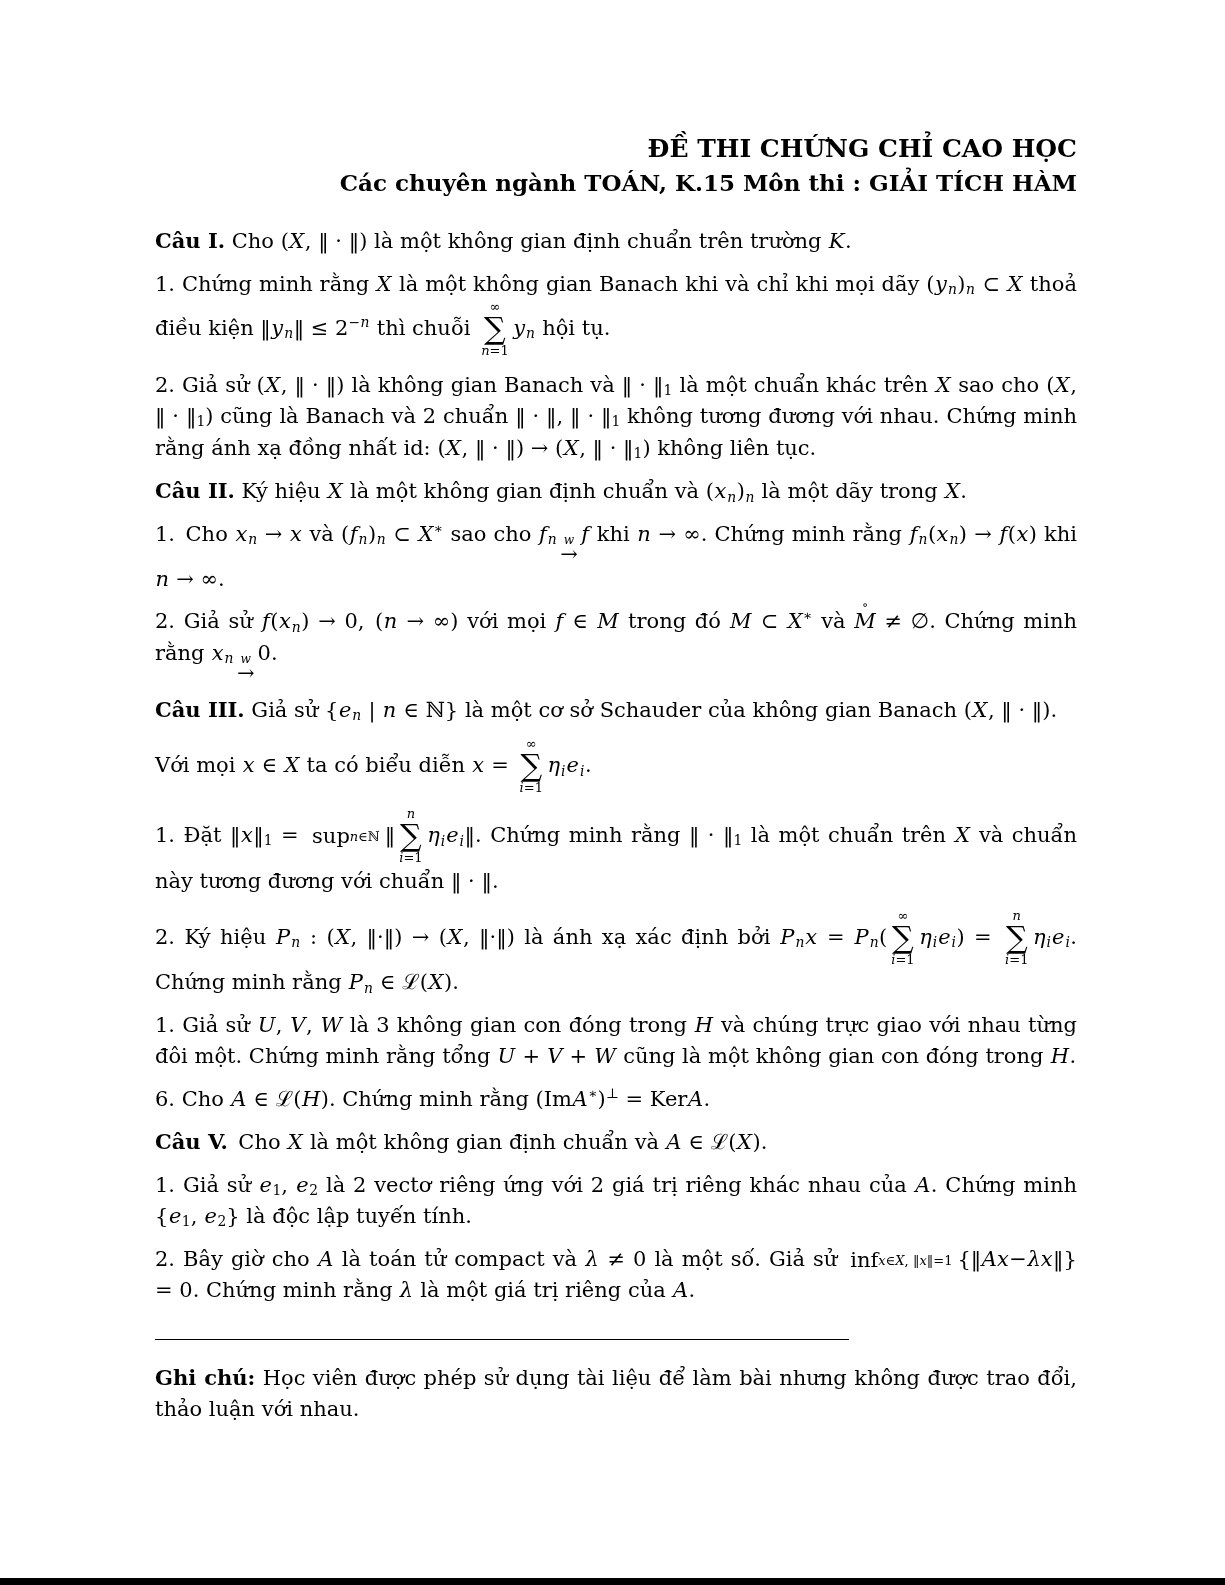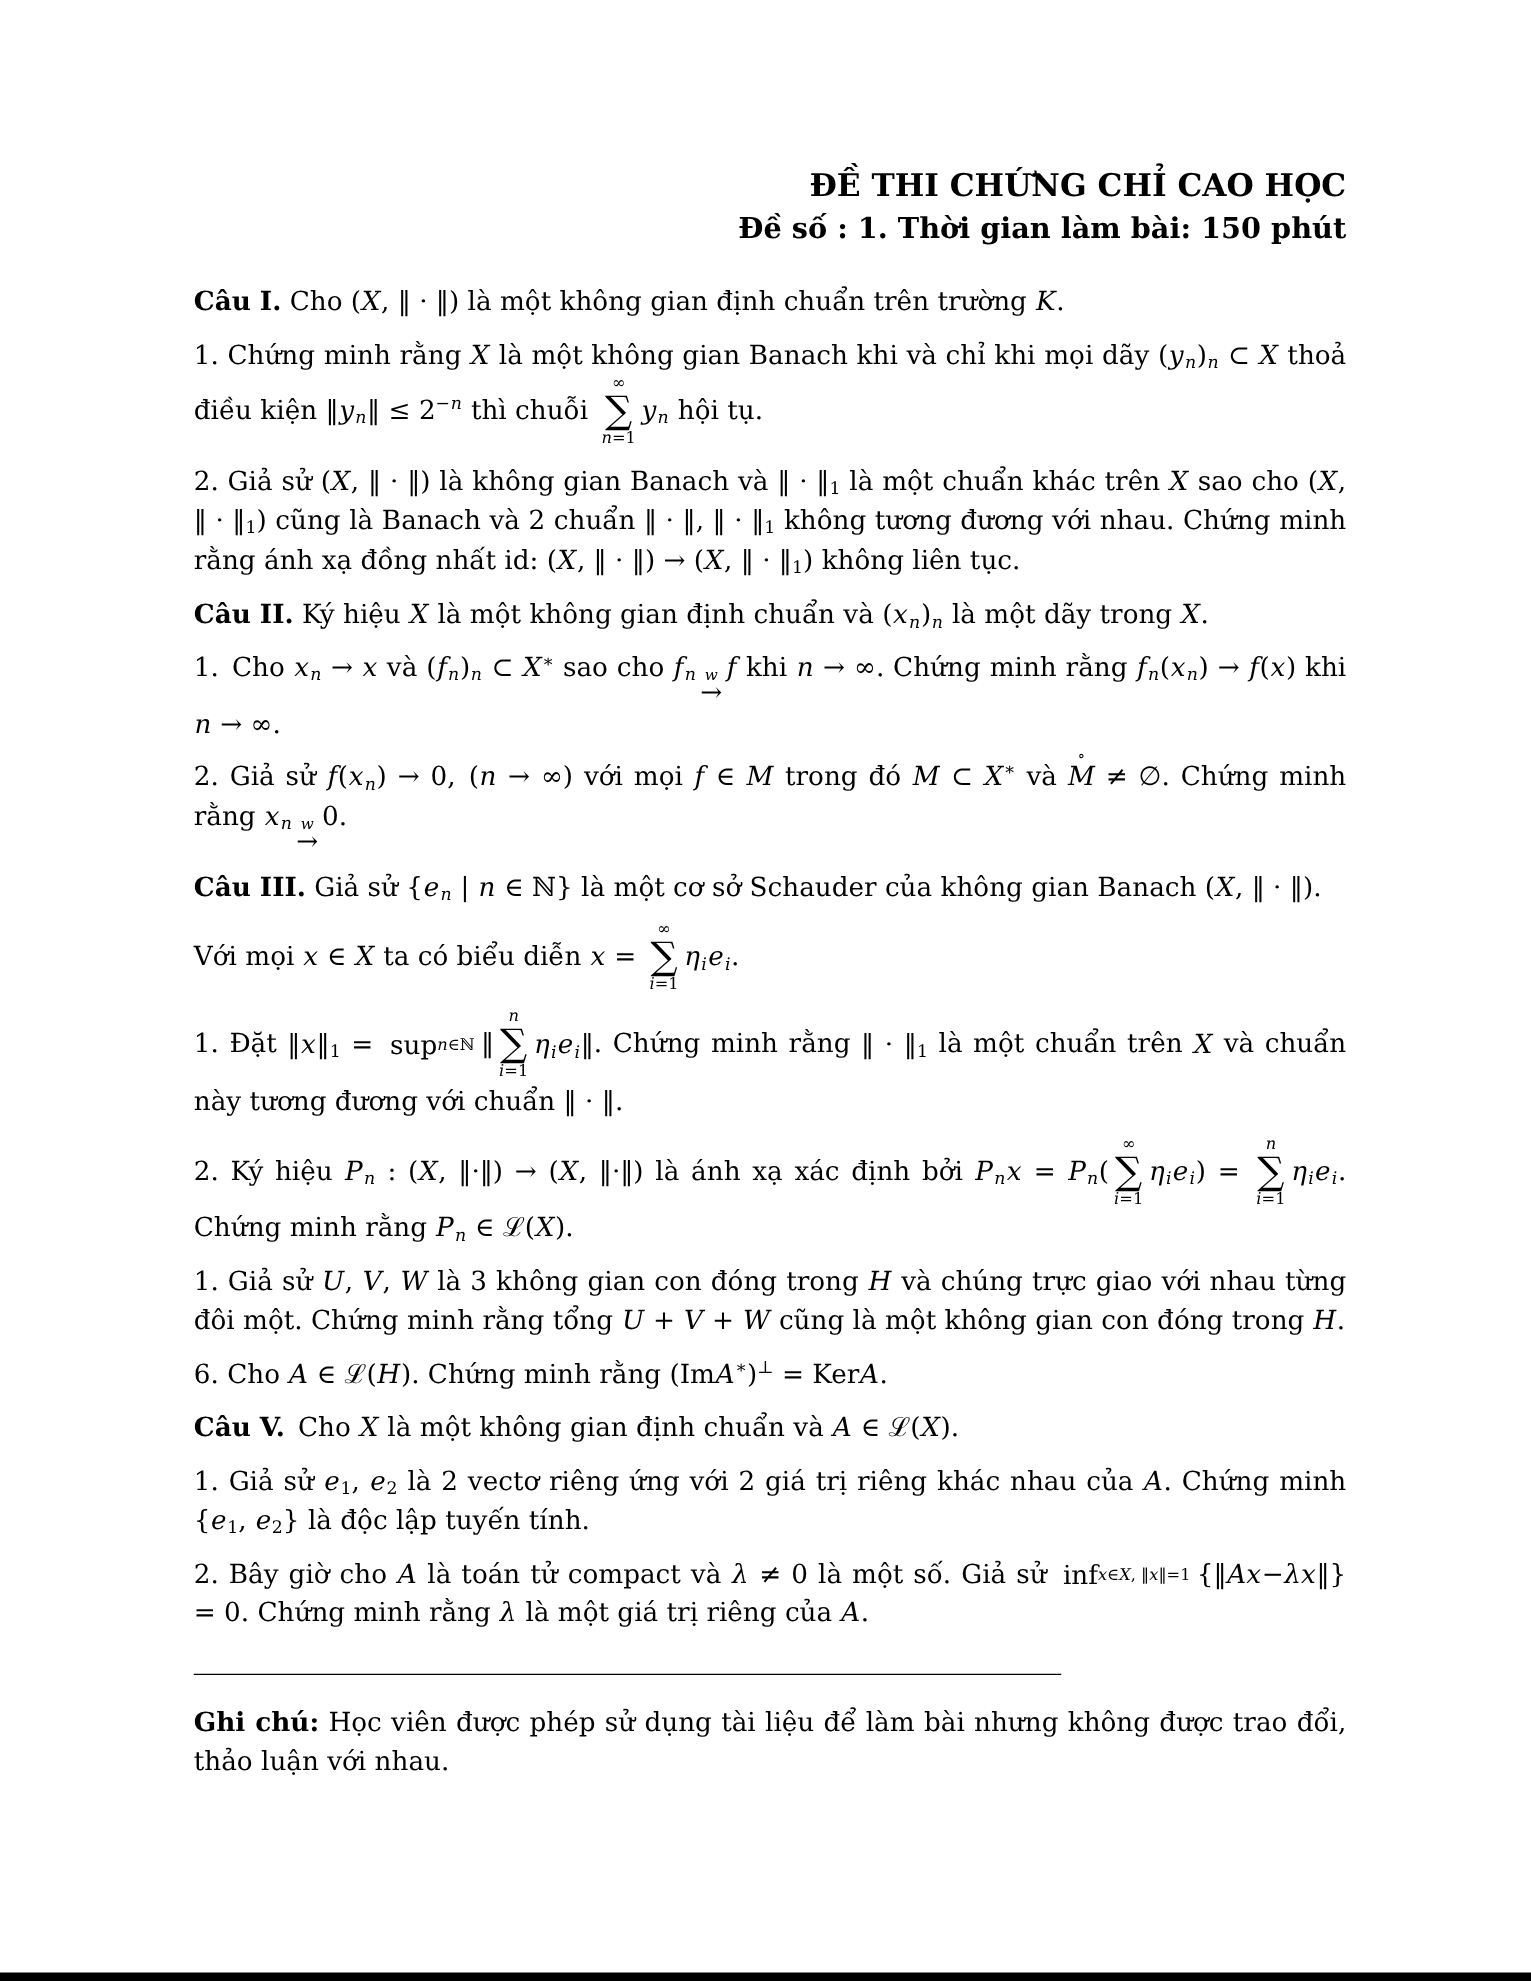--- a/index.html
+++ b/index.html
@@ -35,21 +35,21 @@
   .ringwrap .ring{position:absolute;top:-0.62em;left:50%;transform:translateX(-50%);font-size:60%;line-height:1;font-style:normal}
   .rule{width:694px;border-top:1.5px solid #000;margin:32px 0 22px 0;height:0}
   .bottom-bar{position:absolute;left:0;bottom:0;width:1225px;height:7px;background:#000}
 </style>
 </head>
 <body>
 
 <div class="content">
   <div class="title">
     <div class="t1">ĐỀ THI CHỨNG CHỈ CAO HỌC</div>
-    <div class="t3">Đề số : 1. Thời gian làm bài: 150 phút</div>
+    <div class="t2">Các chuyên ngành TOÁN, K.15 Môn thi : GIẢI TÍCH HÀM</div>
   </div>
   <div class="body-text">
       <p class="para header"><b>Câu I.</b><span> Cho </span><span class="math"><span>(</span><i>X</i><span>, ‖ · ‖)</span></span><span> là một không gian định chuẩn trên trường </span><span class="math"><i>K</i></span><span>.</span></p>
       <p class="para"><span>1. Chứng minh rằng </span><span class="math"><i>X</i></span><span> là một không gian Banach khi và chỉ khi mọi dãy </span><span class="math"><span>(</span><i>y</i><sub><i>n</i></sub><span>)</span><sub><i>n</i></sub><span> ⊂ </span><i>X</i></span><span> thoả điều kiện </span><span class="math"><span>‖</span><i>y</i><sub><i>n</i></sub><span>‖ ≤ 2</span><sup><span>−</span><i>n</i></sup></span><span> thì chuỗi </span><span class="sum">
           <span class="lim"><span>∞</span></span>
           <span class="big">∑</span>
           <span class="lim"><i>n</i><span>=1</span></span>
         </span><span class="math"><i>y</i><sub><i>n</i></sub></span><span> hội tụ.</span></p>
       <p class="para"><span>2. Giả sử </span><span class="math"><span>(</span><i>X</i><span>, ‖ · ‖)</span></span><span> là không gian Banach và </span><span class="math"><span>‖ · ‖</span><sub><span>1</span></sub></span><span> là một chuẩn khác trên </span><span class="math"><i>X</i></span><span> sao cho </span><span class="math"><span>(</span><i>X</i><span>, ‖ · ‖</span><sub><span>1</span></sub><span>)</span></span><span> cũng là Banach và 2 chuẩn </span><span class="math"><span>‖ · ‖, ‖ · ‖</span><sub><span>1</span></sub></span><span> không tương đương với nhau. Chứng minh rằng ánh xạ đồng nhất id: </span><span class="math"><span>(</span><i>X</i><span>, ‖ · ‖) → (</span><i>X</i><span>, ‖ · ‖</span><sub><span>1</span></sub><span>)</span></span><span> không liên tục.</span></p>
       <p class="para header"><b>Câu II.</b><span> Ký hiệu </span><span class="math"><i>X</i></span><span> là một không gian định chuẩn và </span><span class="math"><span>(</span><i>x</i><sub><i>n</i></sub><span>)</span><sub><i>n</i></sub></span><span> là một dãy trong </span><span class="math"><i>X</i></span><span>.</span></p>

